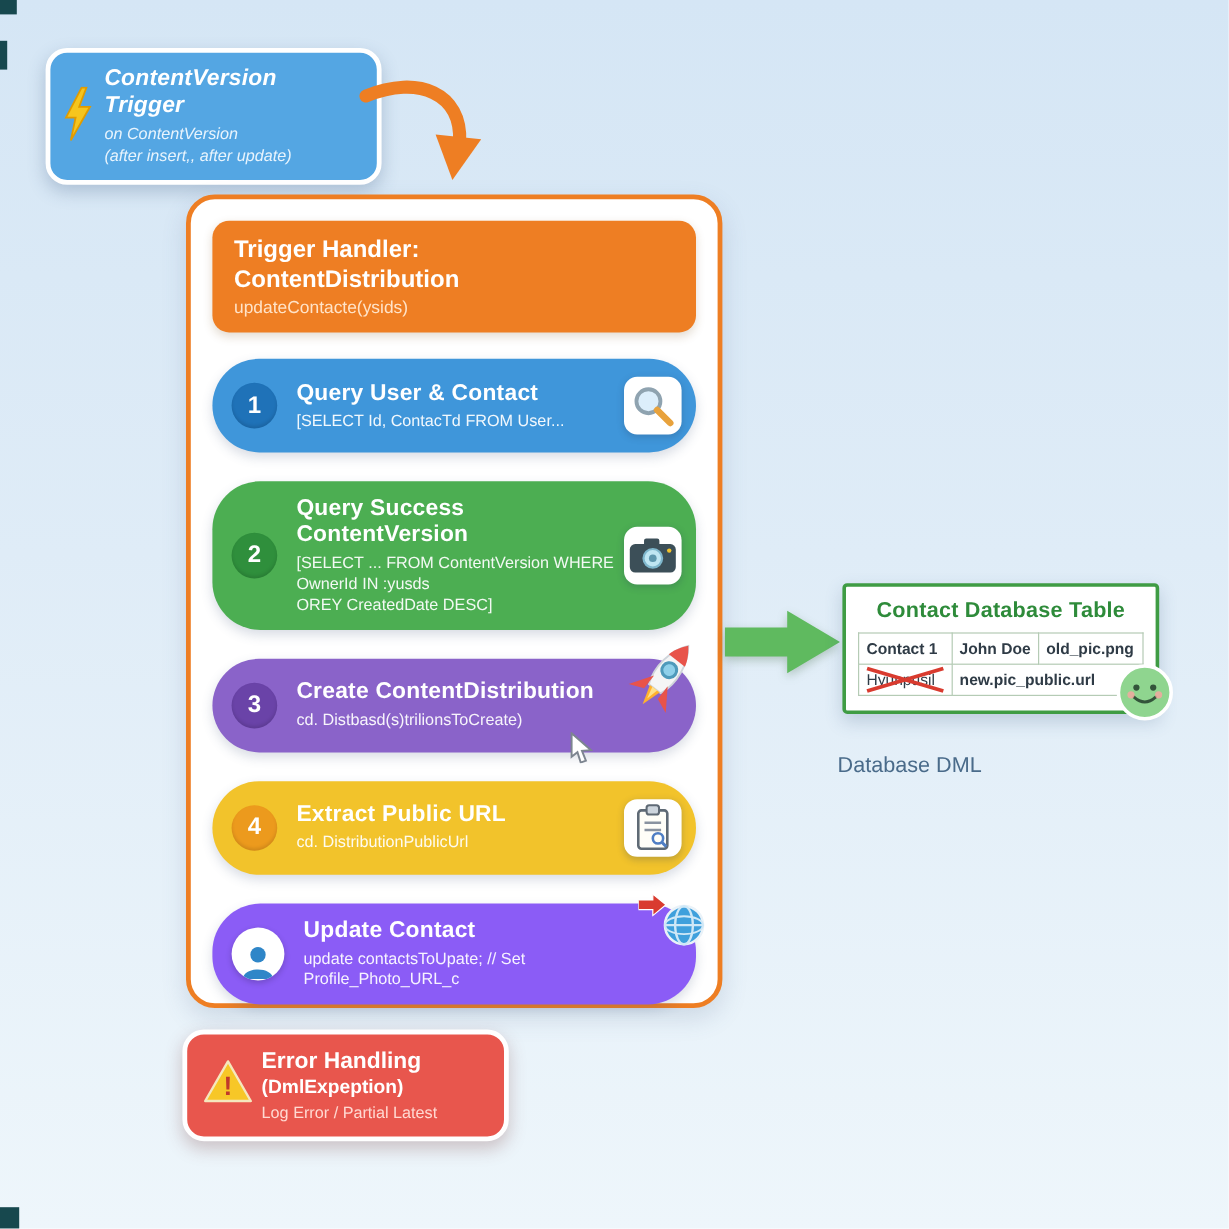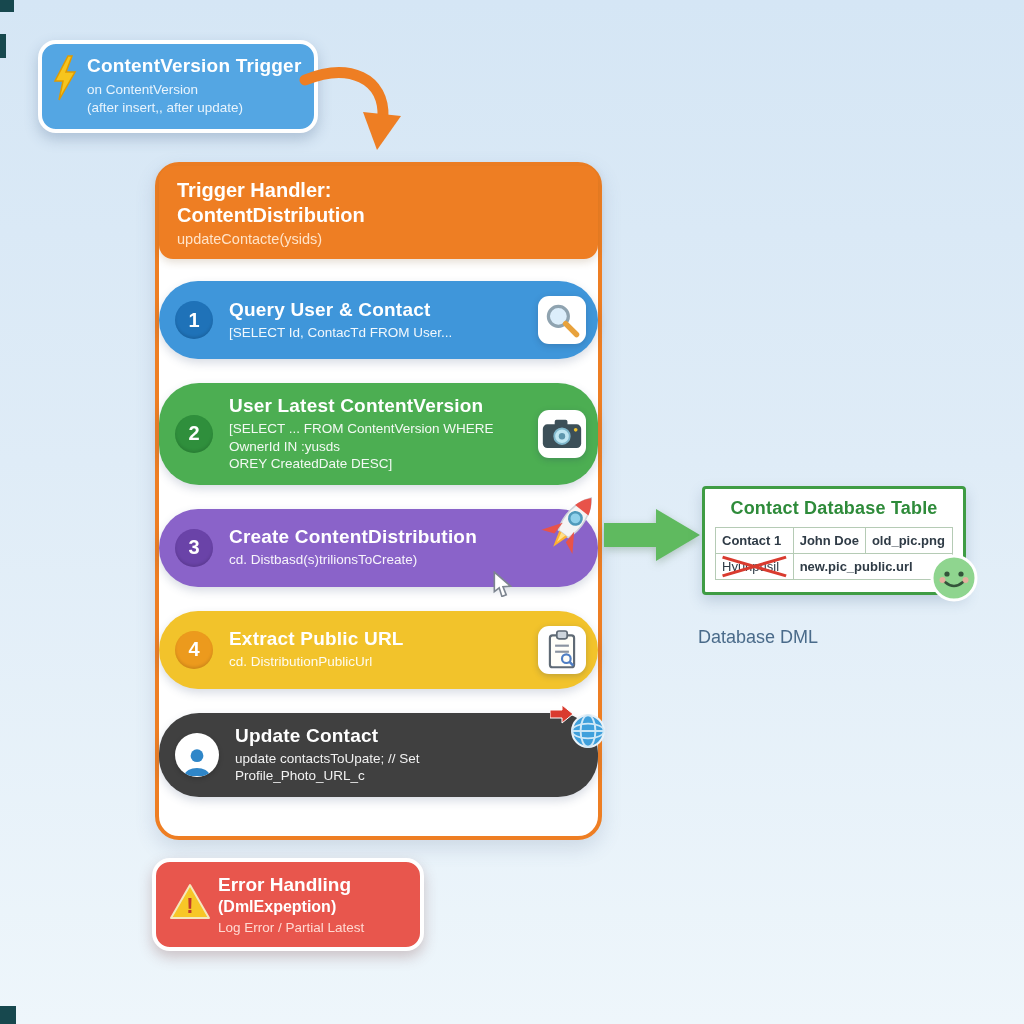--- a/index.html
+++ b/index.html
@@ -11,46 +11,46 @@
   
   .artifact { position:absolute; background:#17484e; }
   .a1 { left:0; top:0; width:14px; height:12px; }
   .a2 { left:0; top:34px; width:6px; height:24px; }
   .a3 { left:0; top:1006px; width:16px; height:18px; }
 
   
   .trigger-box { position:absolute; left:38px; top:40px; width:280px; min-height:93px;
     background:#54a6e3; border:4px solid #fff; border-radius:18px;
     box-shadow:0 6px 14px rgba(60,90,130,.28); padding:11px 12px 11px 10px;
-    display:flex; gap:9px; color:#fff; align-items:flex-start; }
+    display:flex; gap:9px; color:#fff; align-items:center;font-style:italic; }
   .trigger-title { font-size:19px; font-weight:bold; margin-bottom:4px; letter-spacing:.2px; }
   .trigger-line { font-size:13.5px; color:#e8f4fd; line-height:1.35; }
 
   
   .curve-arrow { position:absolute; left:297px; top:56px; }
 
   
   .main-flow { position:absolute; left:155px; top:162px; width:447px; height:678px;
     background:#fff; border:4px solid #ee7e23; border-radius:24px;
-    box-shadow:0 8px 20px rgba(80,100,140,.18); }
+    box-shadow:0 8px 20px rgba(80,100,140,.18); padding:18px; }
 
   .handler { background:#ee7e23; border-radius:14px; color:#fff; padding:12px 18px; margin-bottom:22px;
     box-shadow:0 3px 8px rgba(120,80,30,.2); }
   .handler .t1 { font-size:20px; font-weight:bold; line-height:1.25; }
   .handler .code { font-size:14.5px; color:#ffe3c8; margin-top:3px; }
 
   .step { position:relative; border-radius:40px; color:#fff; padding:12px 64px 12px 70px;
     margin-bottom:24px; display:flex; flex-direction:column; justify-content:center;
     box-shadow:0 4px 10px rgba(60,80,120,.2); }
   .step:last-child { margin-bottom:0; }
   .s1 { background:#3f96da; min-height:78px; }
   .s2 { background:#4cae52; min-height:100px; }
   .s3 { background:#8a63c9; min-height:78px; }
   .s4 { background:#f2c32b; min-height:78px; }
-  .s5 { background:#404040; min-height:80px; padding-left:76px; }
+  .s5 { background:#8b5cf6; min-height:80px; padding-left:76px; }
   .step-title { font-size:19px; font-weight:bold; margin-bottom:3px; letter-spacing:.2px; }
   .step-code { font-size:13.5px; line-height:1.3; color:rgba(255,255,255,.93); }
   .step-num { position:absolute; left:16px; top:50%; transform:translateY(-50%);
     width:38px; height:38px; border-radius:50%; display:flex; align-items:center; justify-content:center;
     font-weight:bold; font-size:20px; color:#fff; box-shadow:inset 0 -2px 3px rgba(0,0,0,.12); }
   .n1 { background:#1f72b8; } .n2 { background:#2f8f3c; } .n3 { background:#6a43a8; } .n4 { background:#ec9a1d; }
 
   .icon-tile { position:absolute; right:12px; top:50%; transform:translateY(-50%);
     width:48px; height:48px; background:#fff; border-radius:11px;
     box-shadow:0 2px 6px rgba(40,60,90,.25); display:flex; align-items:center; justify-content:center; }
@@ -133,21 +133,21 @@
       <div class="icon-tile">
         <svg width="40" height="40" viewBox="0 0 44 44">
           <circle cx="18" cy="18" r="11" fill="#dceefb" stroke="#8fa3b0" stroke-width="3.5"></circle>
           <line x1="26" y1="26" x2="38" y2="38" stroke="#e8a23c" stroke-width="6" stroke-linecap="round"></line>
         </svg>
       </div>
     </div>
 
     <div class="step s2">
       <div class="step-num n2">2</div>
-      <div class="step-title">User Latest ContentVersion</div>
+      <div class="step-title">Query Success ContentVersion</div>
       <div class="step-code">[SELECT ... FROM ContentVersion WHERE</div>
       <div class="step-code">OwnerId IN :yusds</div>
       <div class="step-code">OREY CreatedDate DESC]</div>
       <div class="icon-tile">
         <svg width="42" height="33" viewBox="0 0 46 36">
           <rect x="2" y="8" width="42" height="26" rx="5" fill="#3c4f58"></rect>
           <rect x="15" y="3" width="14" height="8" rx="2" fill="#3c4f58"></rect>
           <circle cx="23" cy="21" r="8.5" fill="#bfe6f2" stroke="#7fb7cc" stroke-width="2"></circle>
           <circle cx="23" cy="21" r="3.5" fill="#5e97ad"></circle>
           <circle cx="38" cy="14" r="2" fill="#f2c32b"></circle>

